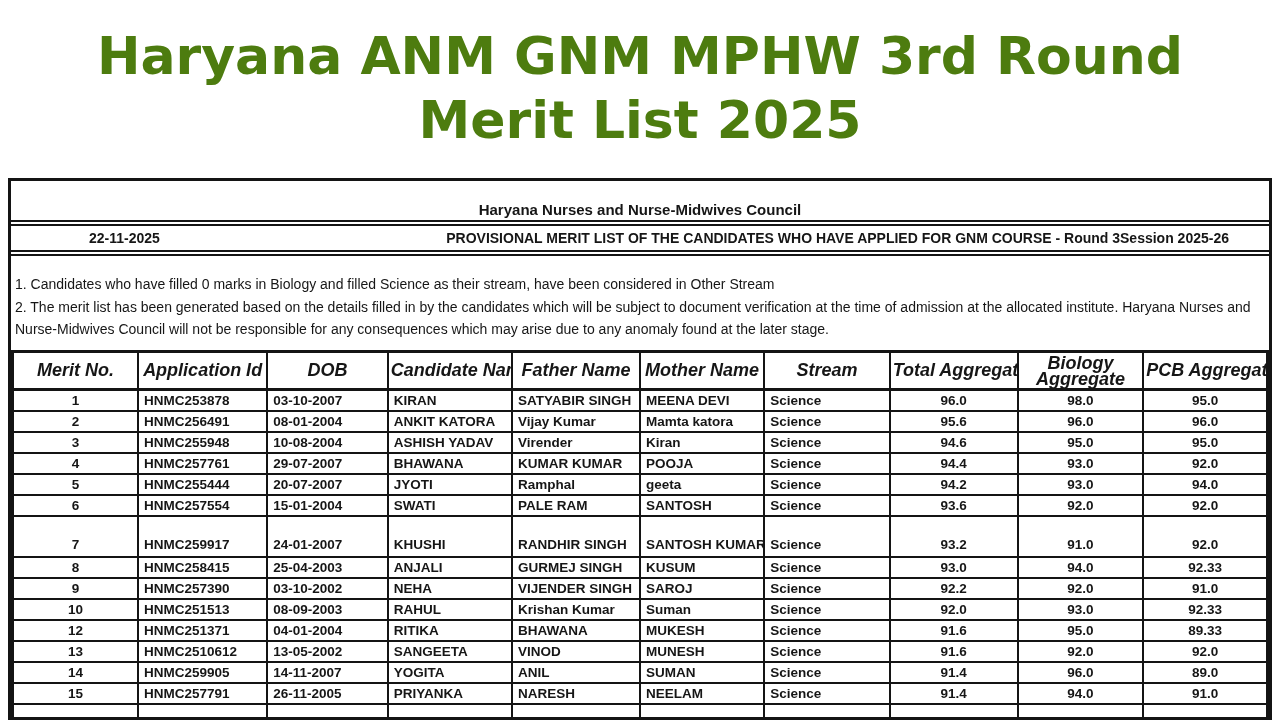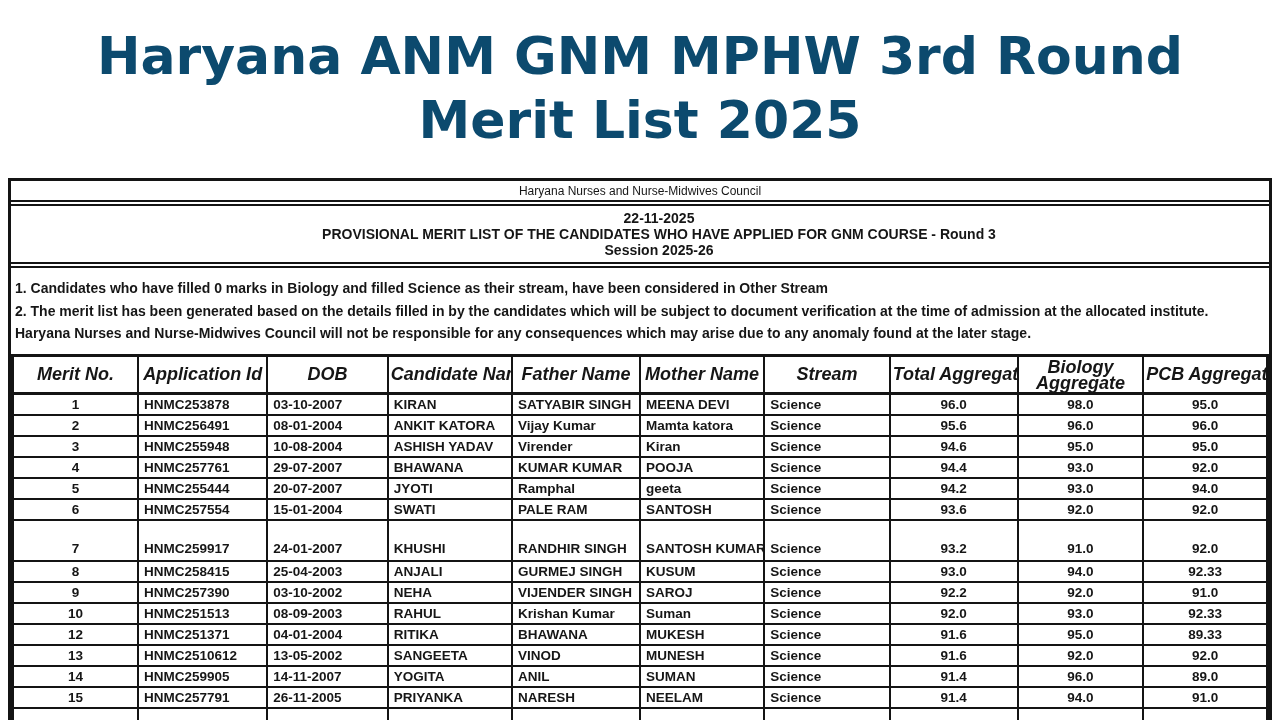--- a/index.html
+++ b/index.html
@@ -15,33 +15,33 @@
     font-family:"DejaVu Sans", sans-serif;
     font-weight:700; font-size:52px; line-height:64px;
     color:#e21d1d; letter-spacing:0px;
   }
   
   .page {
     margin:0 8px; border:3px solid #141414; border-bottom:none;
     background:#fff;
   }
   .band-council {
-    text-align:center; font-weight:400; font-size:12px;
-    padding:3px 0 2px 0; border-bottom:6px double #141414;
+    text-align:center; font-weight:700; font-size:15px;
+    padding:20px 0 2px 0; border-bottom:6px double #141414;
   }
   .band-info {
     display:flex; align-items:center;
     padding:4px 40px 4px 78px;
     font-weight:700; font-size:14px;
-    border-bottom:6px double #141414; white-space:nowrap;flex-direction:column;
+    border-bottom:6px double #141414; white-space:nowrap;
   }
   .band-info .mid { flex:1; text-align:right; }
   .notes {
     height:86px; padding:9px 8px 4px 4px;
-    font-weight:700; font-size:14px; line-height:22px;
+    font-weight:400; font-size:14px; line-height:22px;margin-top:8px;
   }
   .note { margin:0 0 1px 0; }
   
   table.merit {
     width:100%; border-collapse:collapse; table-layout:fixed;
     font-weight:700; border:3px solid #141414;
   }
   .merit th, .merit td {
     border:2px solid #141414; overflow:hidden;
   }
@@ -65,21 +65,21 @@
   .merit col:nth-child(4){width:9.9%}
   .merit col:nth-child(5){width:10.2%}
   .merit col:nth-child(6){width:9.9%}
   .merit col:nth-child(7){width:10.0%}
   .merit col:nth-child(8){width:10.2%}
   .merit col:nth-child(9){width:10.0%}
 </style>
 </head>
 <body>
 
-<div class="banner" style="color: #0c4a6e;">
+<div class="banner" style="color: #4d7c0f;">
   <div>Haryana ANM GNM MPHW 3rd Round</div>
   <div>Merit List 2025</div>
 </div>
 
 <div class="page">
   <div class="band-council">Haryana Nurses and Nurse-Midwives Council</div>
   <div class="band-info">
     <span>22-11-2025</span>
     <span class="mid">PROVISIONAL MERIT LIST OF THE CANDIDATES WHO HAVE APPLIED FOR GNM COURSE - Round 3</span>
     <span>Session 2025-26</span>

